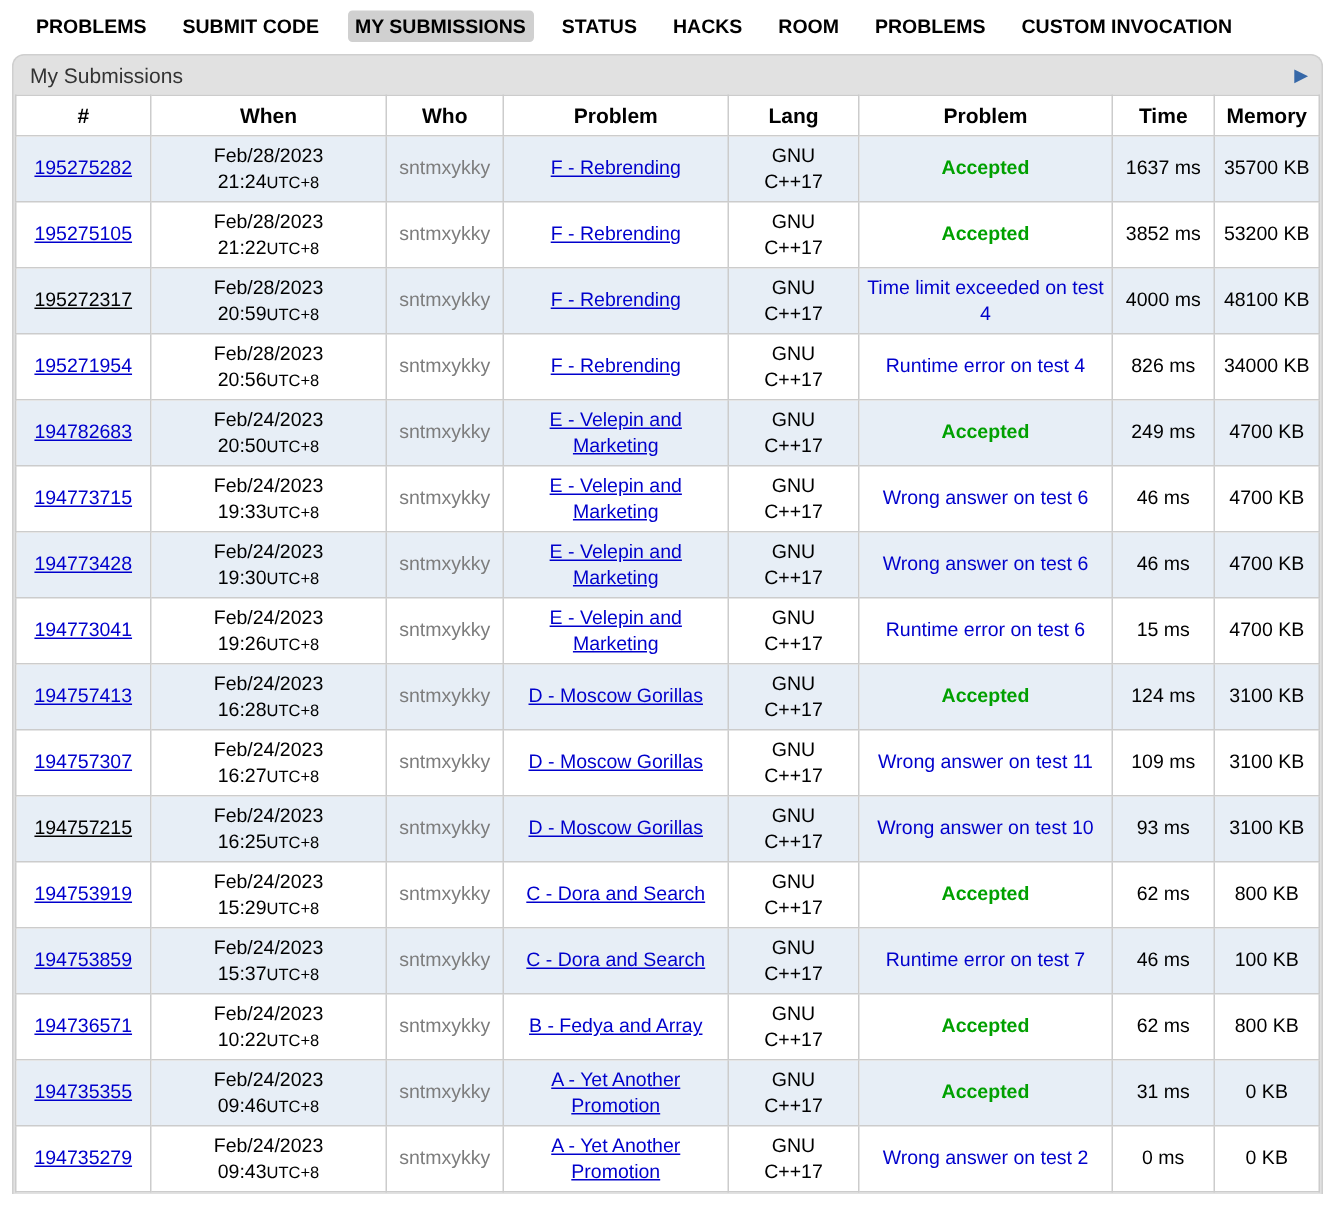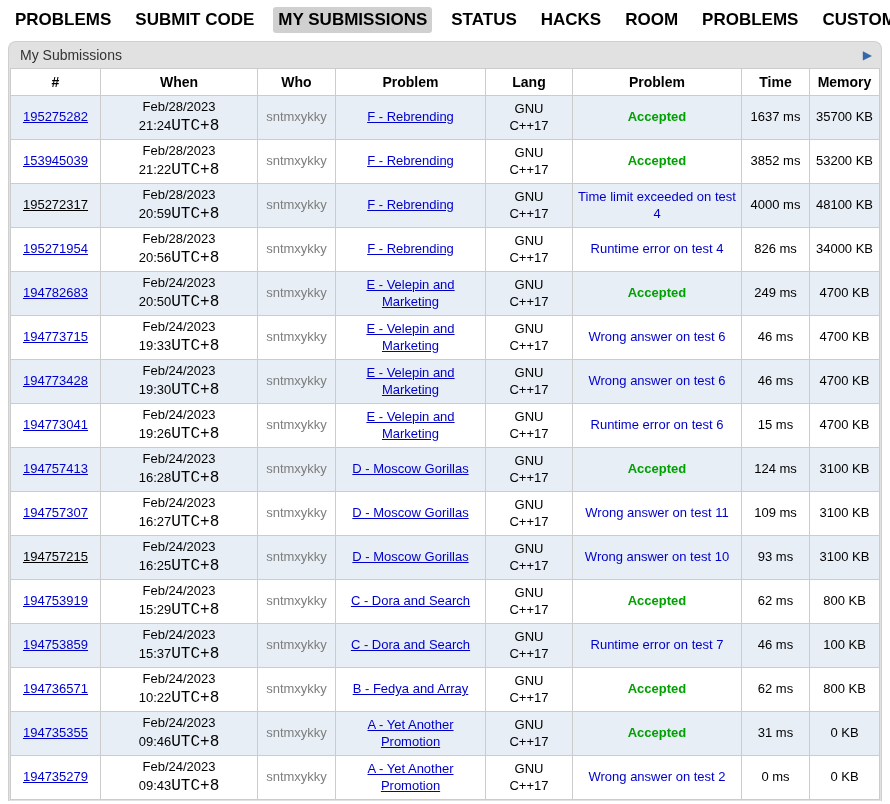--- a/index.html
+++ b/index.html
@@ -7,22 +7,22 @@
   body {
     font-family: "Liberation Sans", "DejaVu Sans", sans-serif;
     width: 890px;
   }
 
   
   .contest-nav {
     display: flex;
     align-items: center;
     gap: 14px;
-    padding: 7px 10px 8px 10px;
-    font-size: 17px;
+    padding: 7px 10px 8px 19px;
+    font-size: 13px;
     font-weight: bold;
     white-space: nowrap;
   }
   .contest-nav a {
     color: #000;
     text-decoration: none;
     padding: 3px 5px;
     border-radius: 3px;
   }
   .contest-nav a.active { background: #d0d0d0; }
@@ -97,21 +97,21 @@
   a.cf-link.visited { color: #000000; }
 
   .user {
     color: #7d7d7d;
     font-weight: normal;
     cursor: pointer;
   }
 
   .when-date { white-space: nowrap; }
   .when-time { white-space: nowrap; }
-  .tz { font-size: 16px; font-family: Liberation Mono, monospace; }
+  .tz { font-size: 11px; }
 
   .verdict-accepted { color: #00a000; font-weight: bold; }
   .verdict-rejected { color: #0000cc; text-align: center; }
 </style>
 </head>
 <body>
 
 <nav class="contest-nav">
     <a>PROBLEMS</a>
     <a>SUBMIT CODE</a>
@@ -171,21 +171,21 @@
             <div>C++17</div>
           </td>
     <td>
       <span class="verdict-accepted">Accepted</span>
     </td>
     <td>1637 ms</td>
     <td>35700 KB</td>
   </tr>
         <tr>
     <td>
-      <a class="cf-link">153945039</a>
+      <a class="cf-link">195275105</a>
     </td>
     <td>
       <div class="when-date">Feb/28/2023</div>
       <div class="when-time"><span>21:22</span><span class="tz">UTC+8</span></div>
     </td>
     <td>
       <span class="user">sntmxykky</span>
     </td>
     <td>
       <a class="cf-link">F - Rebrending</a>

